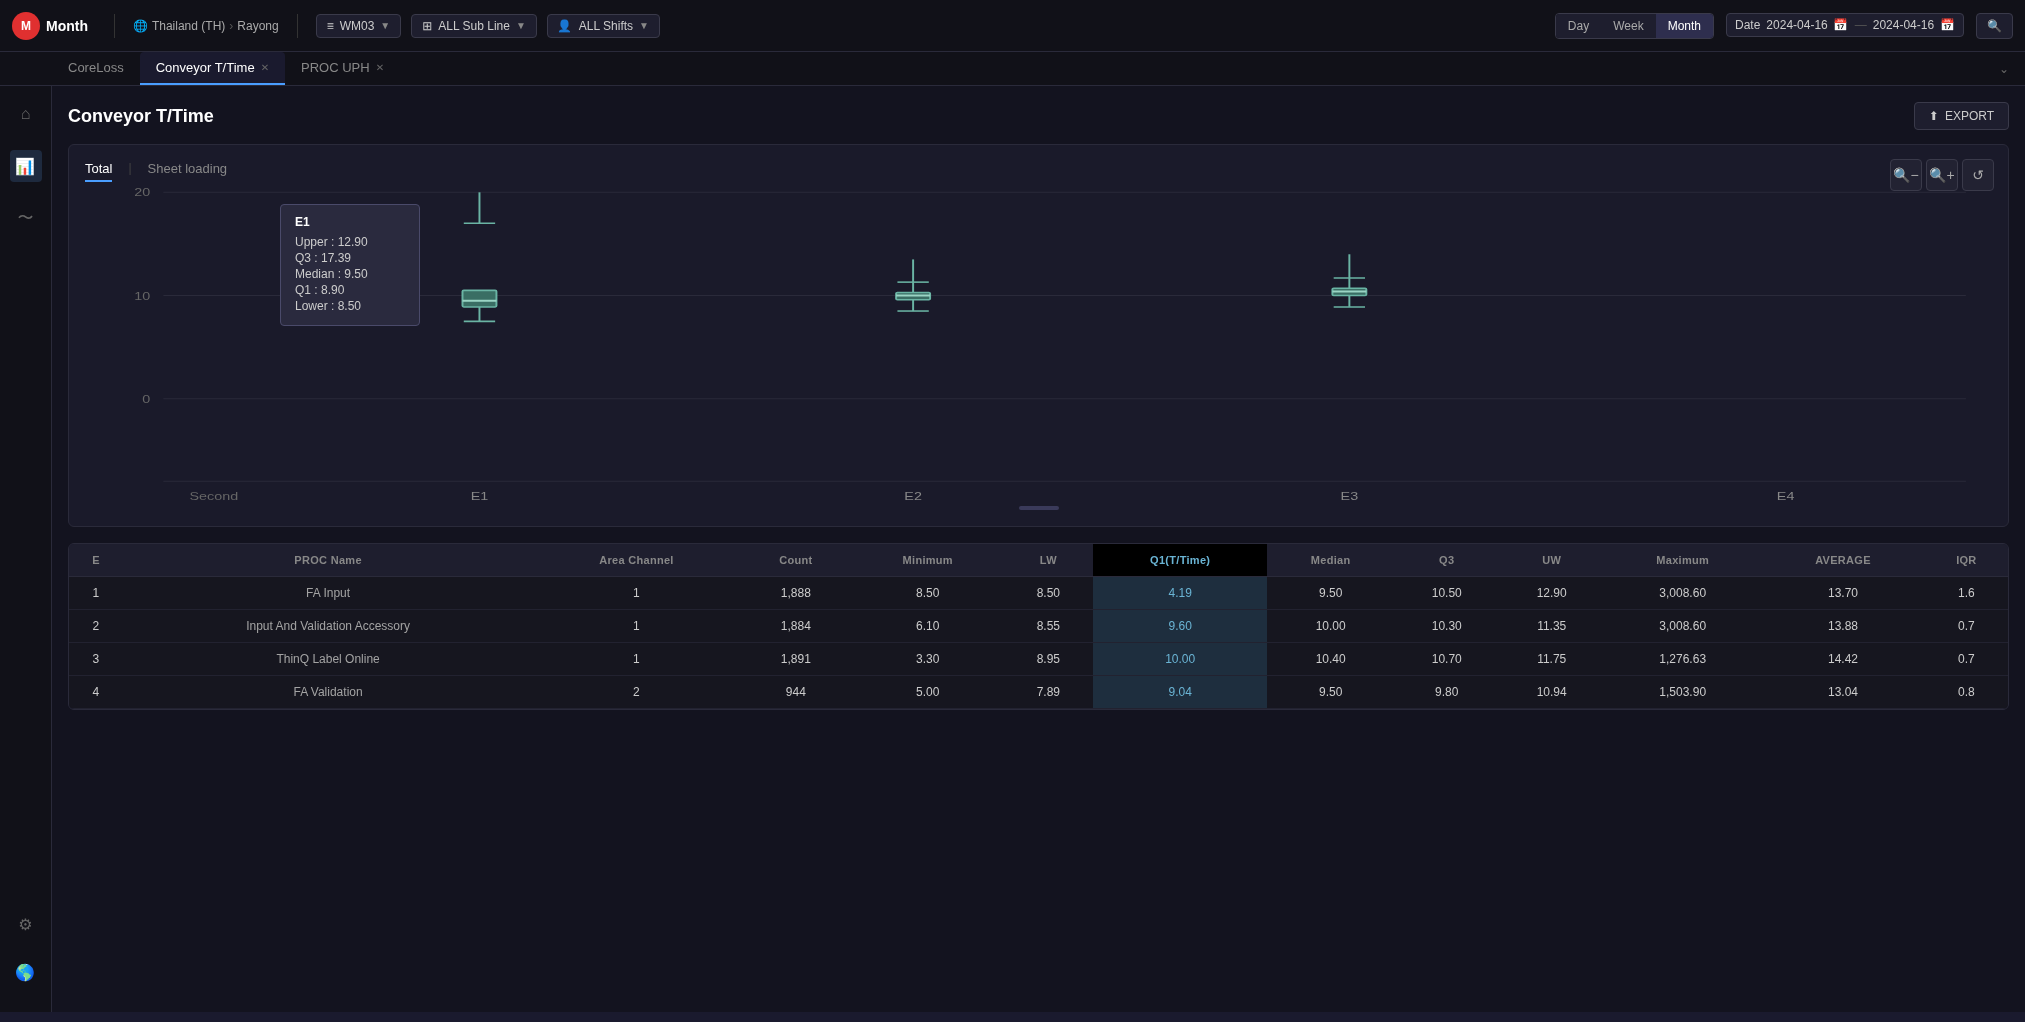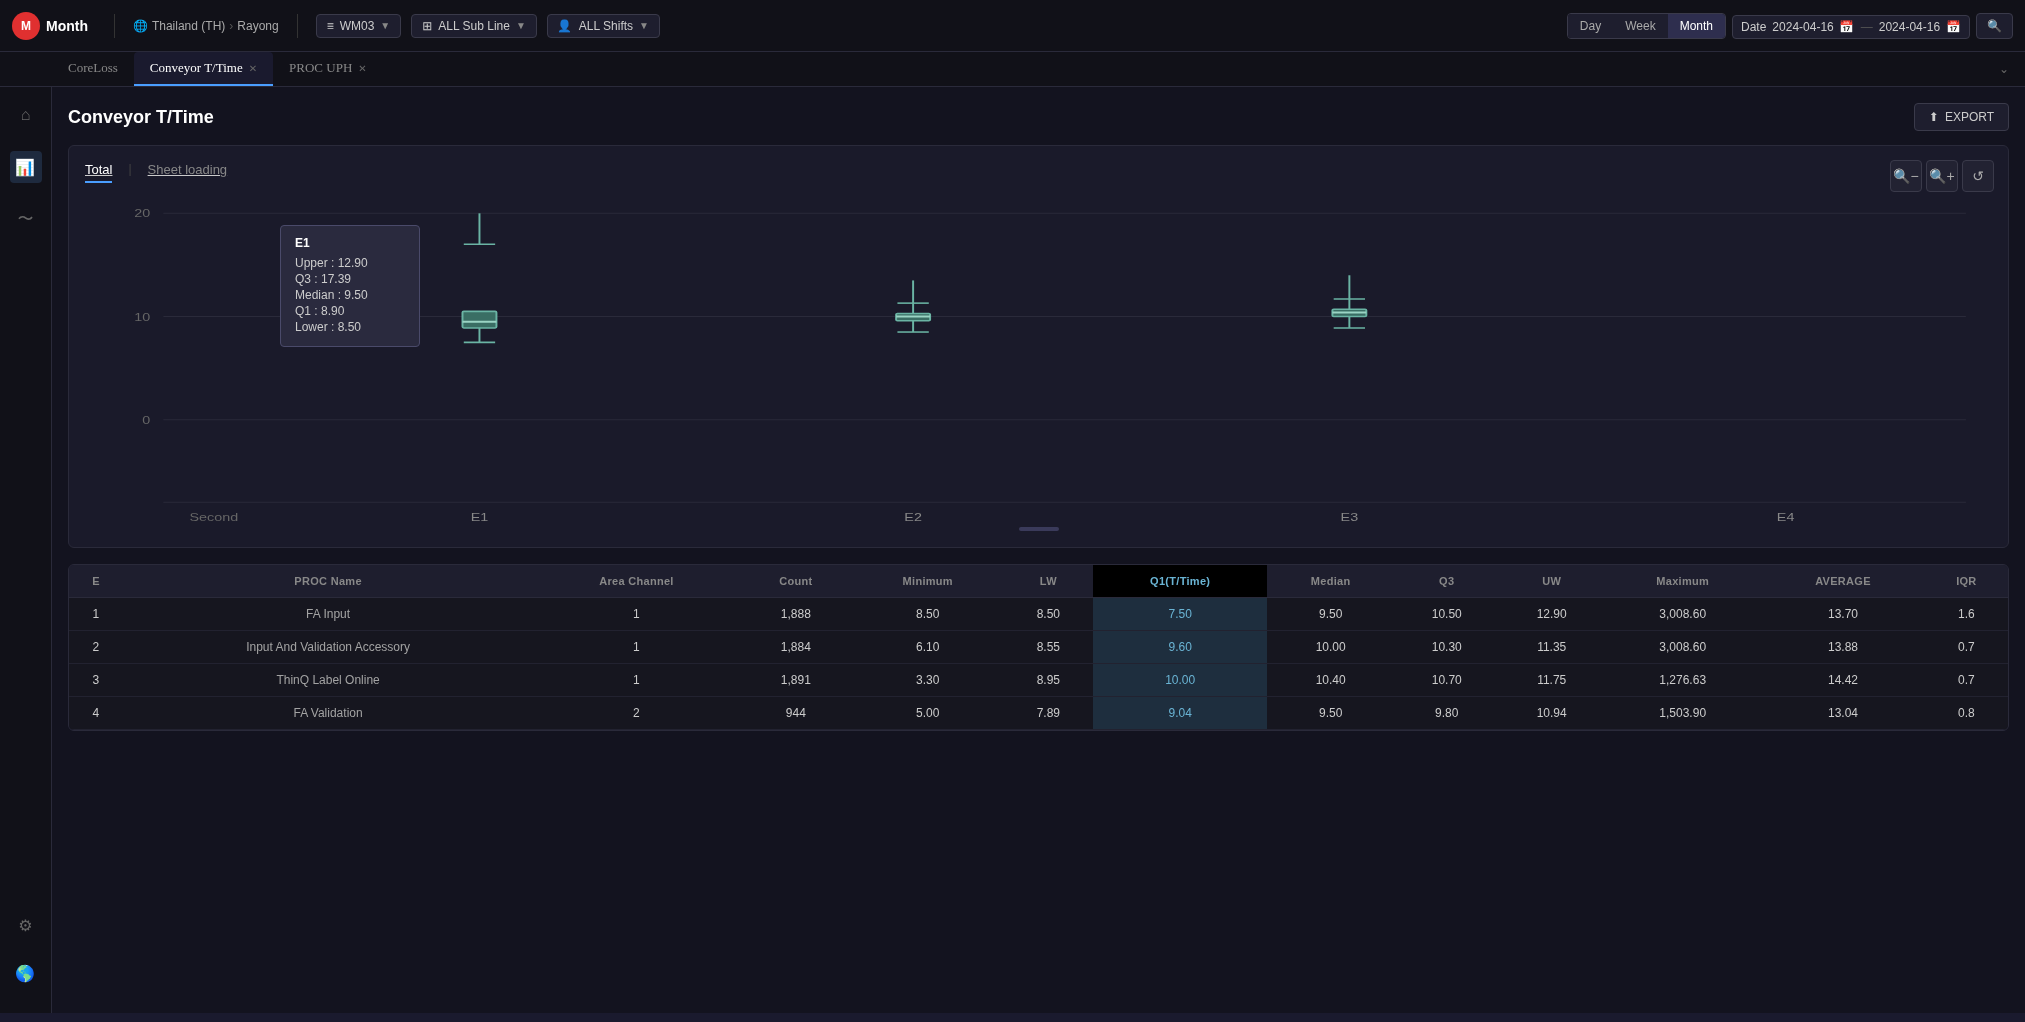--- a/index.html
+++ b/index.html
@@ -24,21 +24,21 @@
       display: flex; align-items: center; justify-content: center; color: #fff; font-size: 12px; font-weight: bold;
     }
     .breadcrumb { display: flex; align-items: center; gap: 4px; color: #aaa; font-size: 12px; }
     .breadcrumb-sep { color: #555; }
     .topbar-sep { width: 1px; height: 24px; background: #333; margin: 0 8px; }
     .dropdown-btn {
       background: #1e1e2e; border: 1px solid #3a3a4a; border-radius: 4px;
       color: #ccc; padding: 4px 10px; display: flex; align-items: center; gap: 6px; cursor: pointer; font-size: 12px;
     }
     .dropdown-btn .chev { color: #888; font-size: 10px; }
-    .topbar-right { margin-left: auto; display: flex; align-items: flex-end; gap: 6px; }
+    .topbar-right { margin-left: auto; display: flex; align-items: flex-start; gap: 12px; }
     .day-week-month { display: flex; border: 1px solid #3a3a4a; border-radius: 4px; overflow: hidden; }
     .dwm-btn {
       background: #1e1e2e; color: #aaa; padding: 5px 12px; cursor: pointer; font-size: 12px; border: none;
     }
     .dwm-btn.active { background: #2e2e4e; color: #fff; }
     .date-range { display: flex; align-items: center; gap: 6px; background: #1e1e2e; border: 1px solid #3a3a4a; border-radius: 4px; padding: 4px 8px; }
     .date-sep { color: #555; }
     .search-btn { background: #1e1e2e; border: 1px solid #3a3a4a; border-radius: 4px; padding: 5px 10px; cursor: pointer; color: #aaa; }
     .tab {
       padding: 8px 16px; cursor: pointer; color: #888; font-size: 13px;
@@ -61,21 +61,21 @@
     .export-btn {
       background: #1e1e2e; border: 1px solid #3a3a4a; border-radius: 4px;
       color: #ccc; padding: 6px 14px; cursor: pointer; font-size: 12px; display: flex; align-items: center; gap: 6px;
     }
 
     
     .chart-card {
       background: #1a1a2a; border: 1px solid #2a2a3a; border-radius: 6px; padding: 16px; margin-bottom: 16px;
       position: relative;
     }
-    .chart-tabs { display: flex; gap: 16px; margin-bottom: 20px; text-decoration: underline; }
+    .chart-tabs { display: flex; gap: 16px; margin-bottom: 0; }
     .chart-tab { color: #888; cursor: pointer; font-size: 13px; padding-bottom: 4px; }
     .chart-tab.active { color: #fff; border-bottom: 2px solid #4a9eff; }
     .chart-sep { color: #444; }
     .chart-zoom-controls { position: absolute; top: 14px; right: 14px; display: flex; gap: 4px; }
     .zoom-btn { background: #222232; border: 1px solid #3a3a4a; border-radius: 4px; width: 32px; height: 32px; display: flex; align-items: center; justify-content: center; cursor: pointer; color: #aaa; font-size: 14px; }
 
     
     .chart-area { position: relative; height: 320px; }
     .chart-svg { width: 100%; height: 100%; }
 
@@ -149,21 +149,21 @@
       <span>2024-04-16</span>
       <span style="cursor:pointer; color:#888;">📅</span>
       <span class="date-sep">—</span>
       <span>2024-04-16</span>
       <span style="cursor:pointer; color:#888;">📅</span>
     </div>
     <div class="search-btn">🔍</div>
   </div>
 </div>
 
-<div style="display:flex; background:#111118; border-bottom:1px solid #2a2a3a; align-items:center; padding: 0 0 0 52px; font-family: Liberation Serif, serif;">
+<div style="display:flex; background:#111118; border-bottom:1px solid #2a2a3a; align-items:center; padding: 0 0 0 52px;">
   <div class="tab">
     <span>CoreLoss</span>
   </div>
   <div class="tab active">
     <span>Conveyor T/Time</span>
     <span class="tab-close">✕</span>
   </div>
   <div class="tab">
     <span>PROC UPH</span>
     <span class="tab-close">✕</span>
@@ -292,21 +292,21 @@
           </tr>
         </thead>
         <tbody id="table-body">
         <tr>
     <td>1</td>
     <td class="link">FA Input</td>
     <td>1</td>
     <td>1,888</td>
     <td>8.50</td>
     <td>8.50</td>
-    <td class="q1-col">7.50</td>
+    <td class="q1-col">4.19</td>
     <td>9.50</td>
     <td>10.50</td>
     <td>12.90</td>
     <td>3,008.60</td>
     <td>13.70</td>
     <td>1.6</td>
   </tr>
             <tr>
     <td>2</td>
     <td class="link">Input And Validation Accessory</td>

